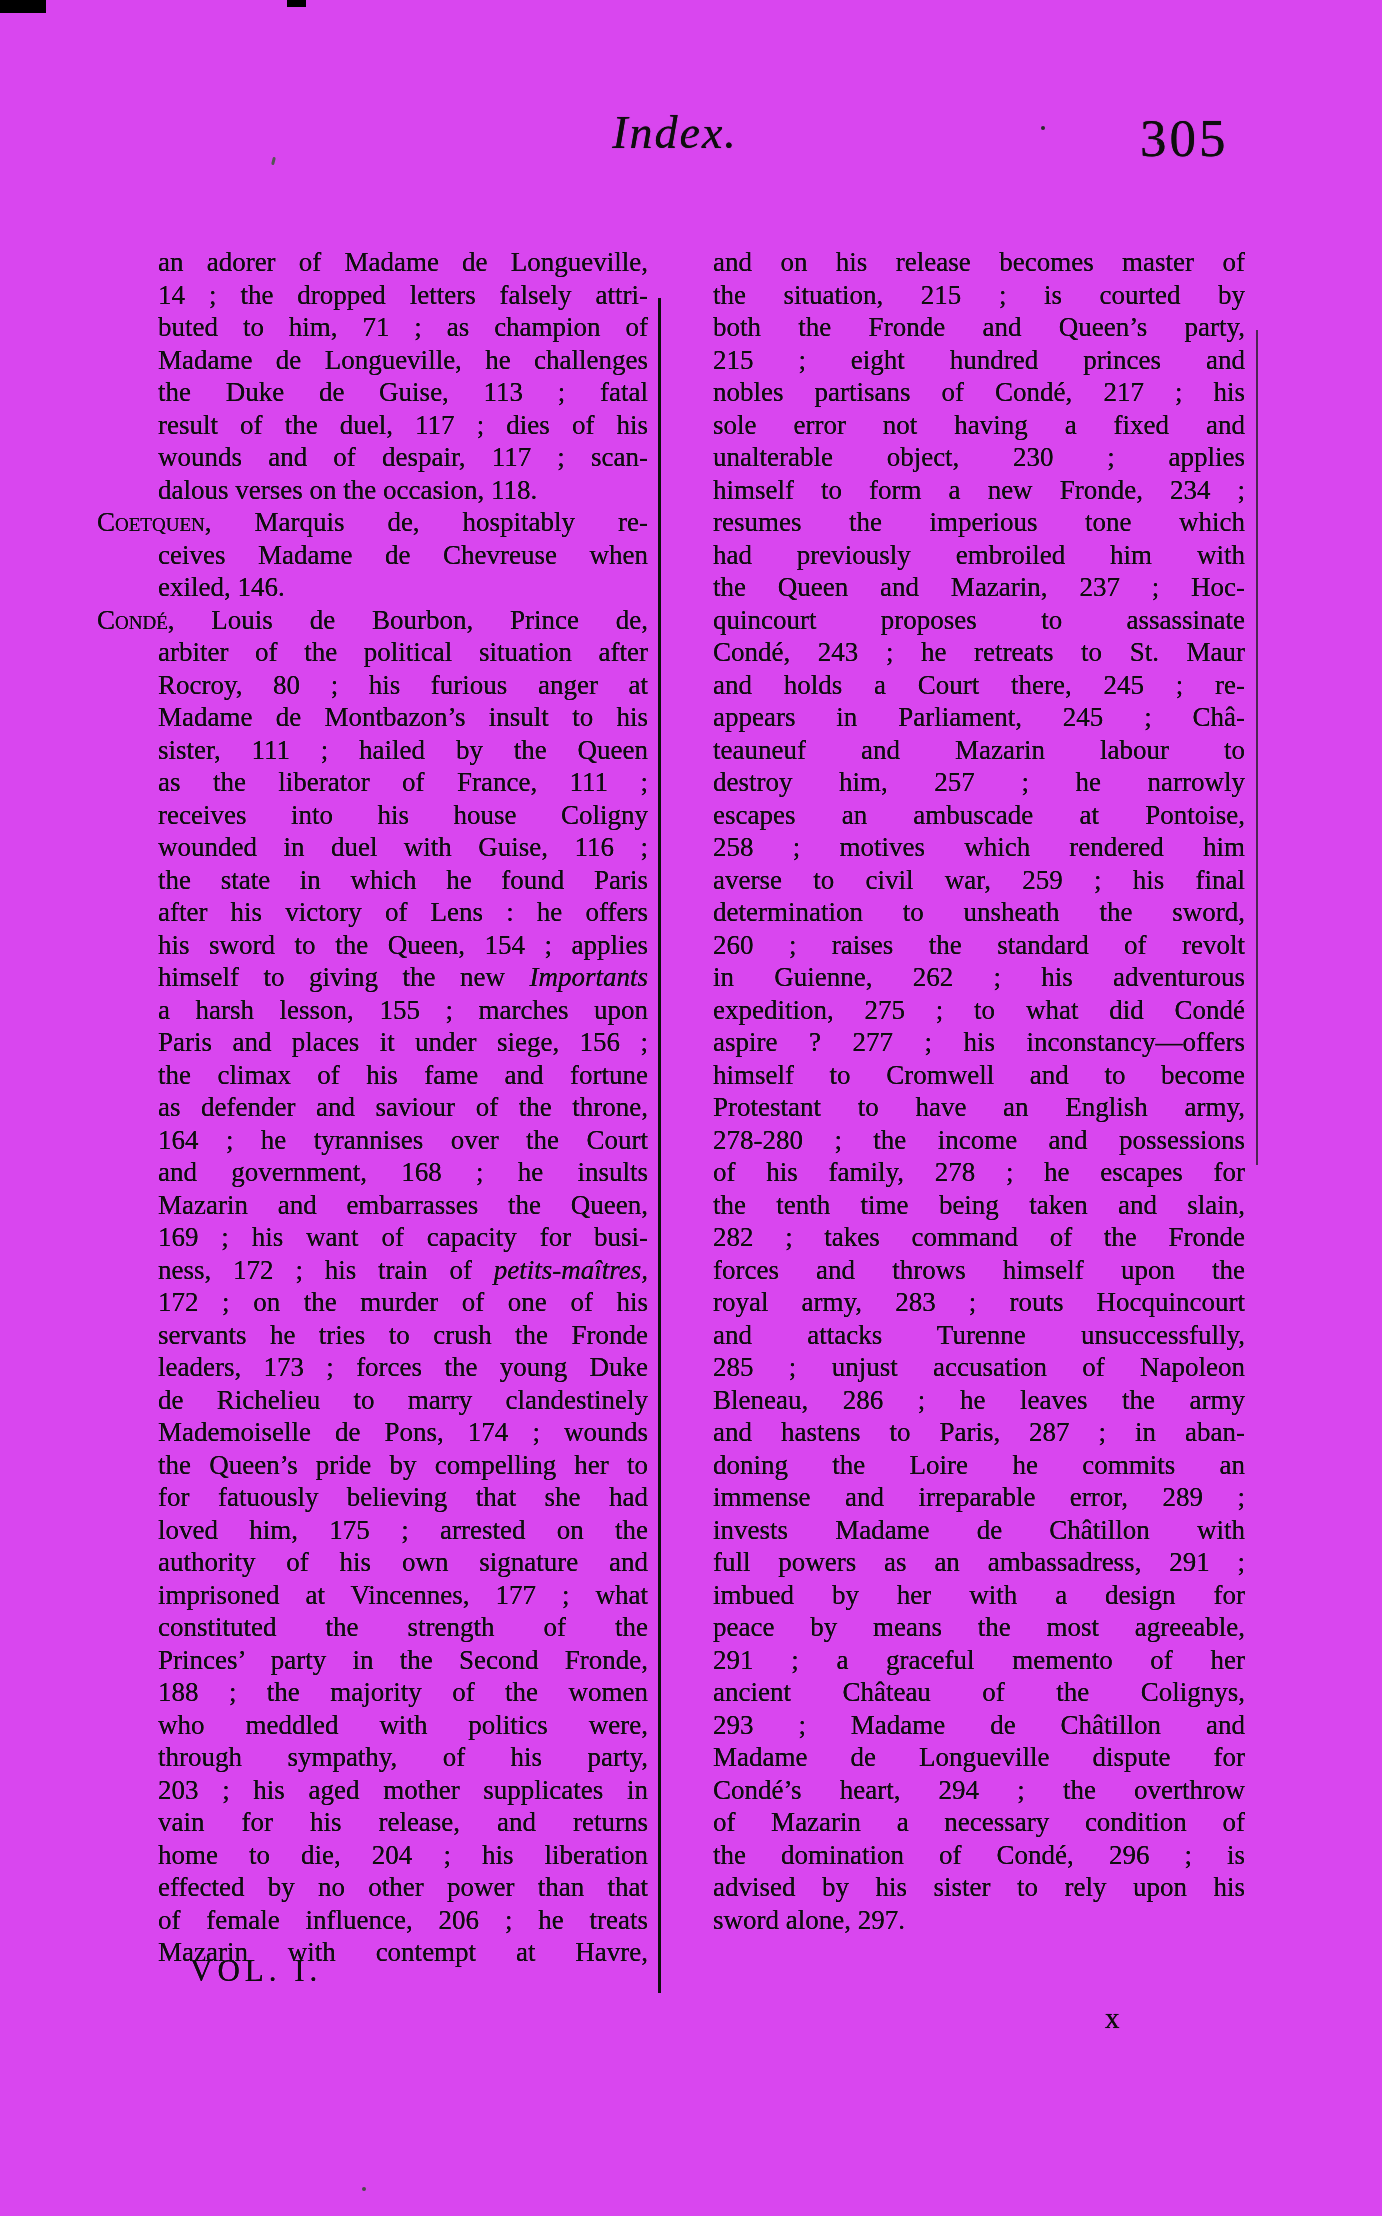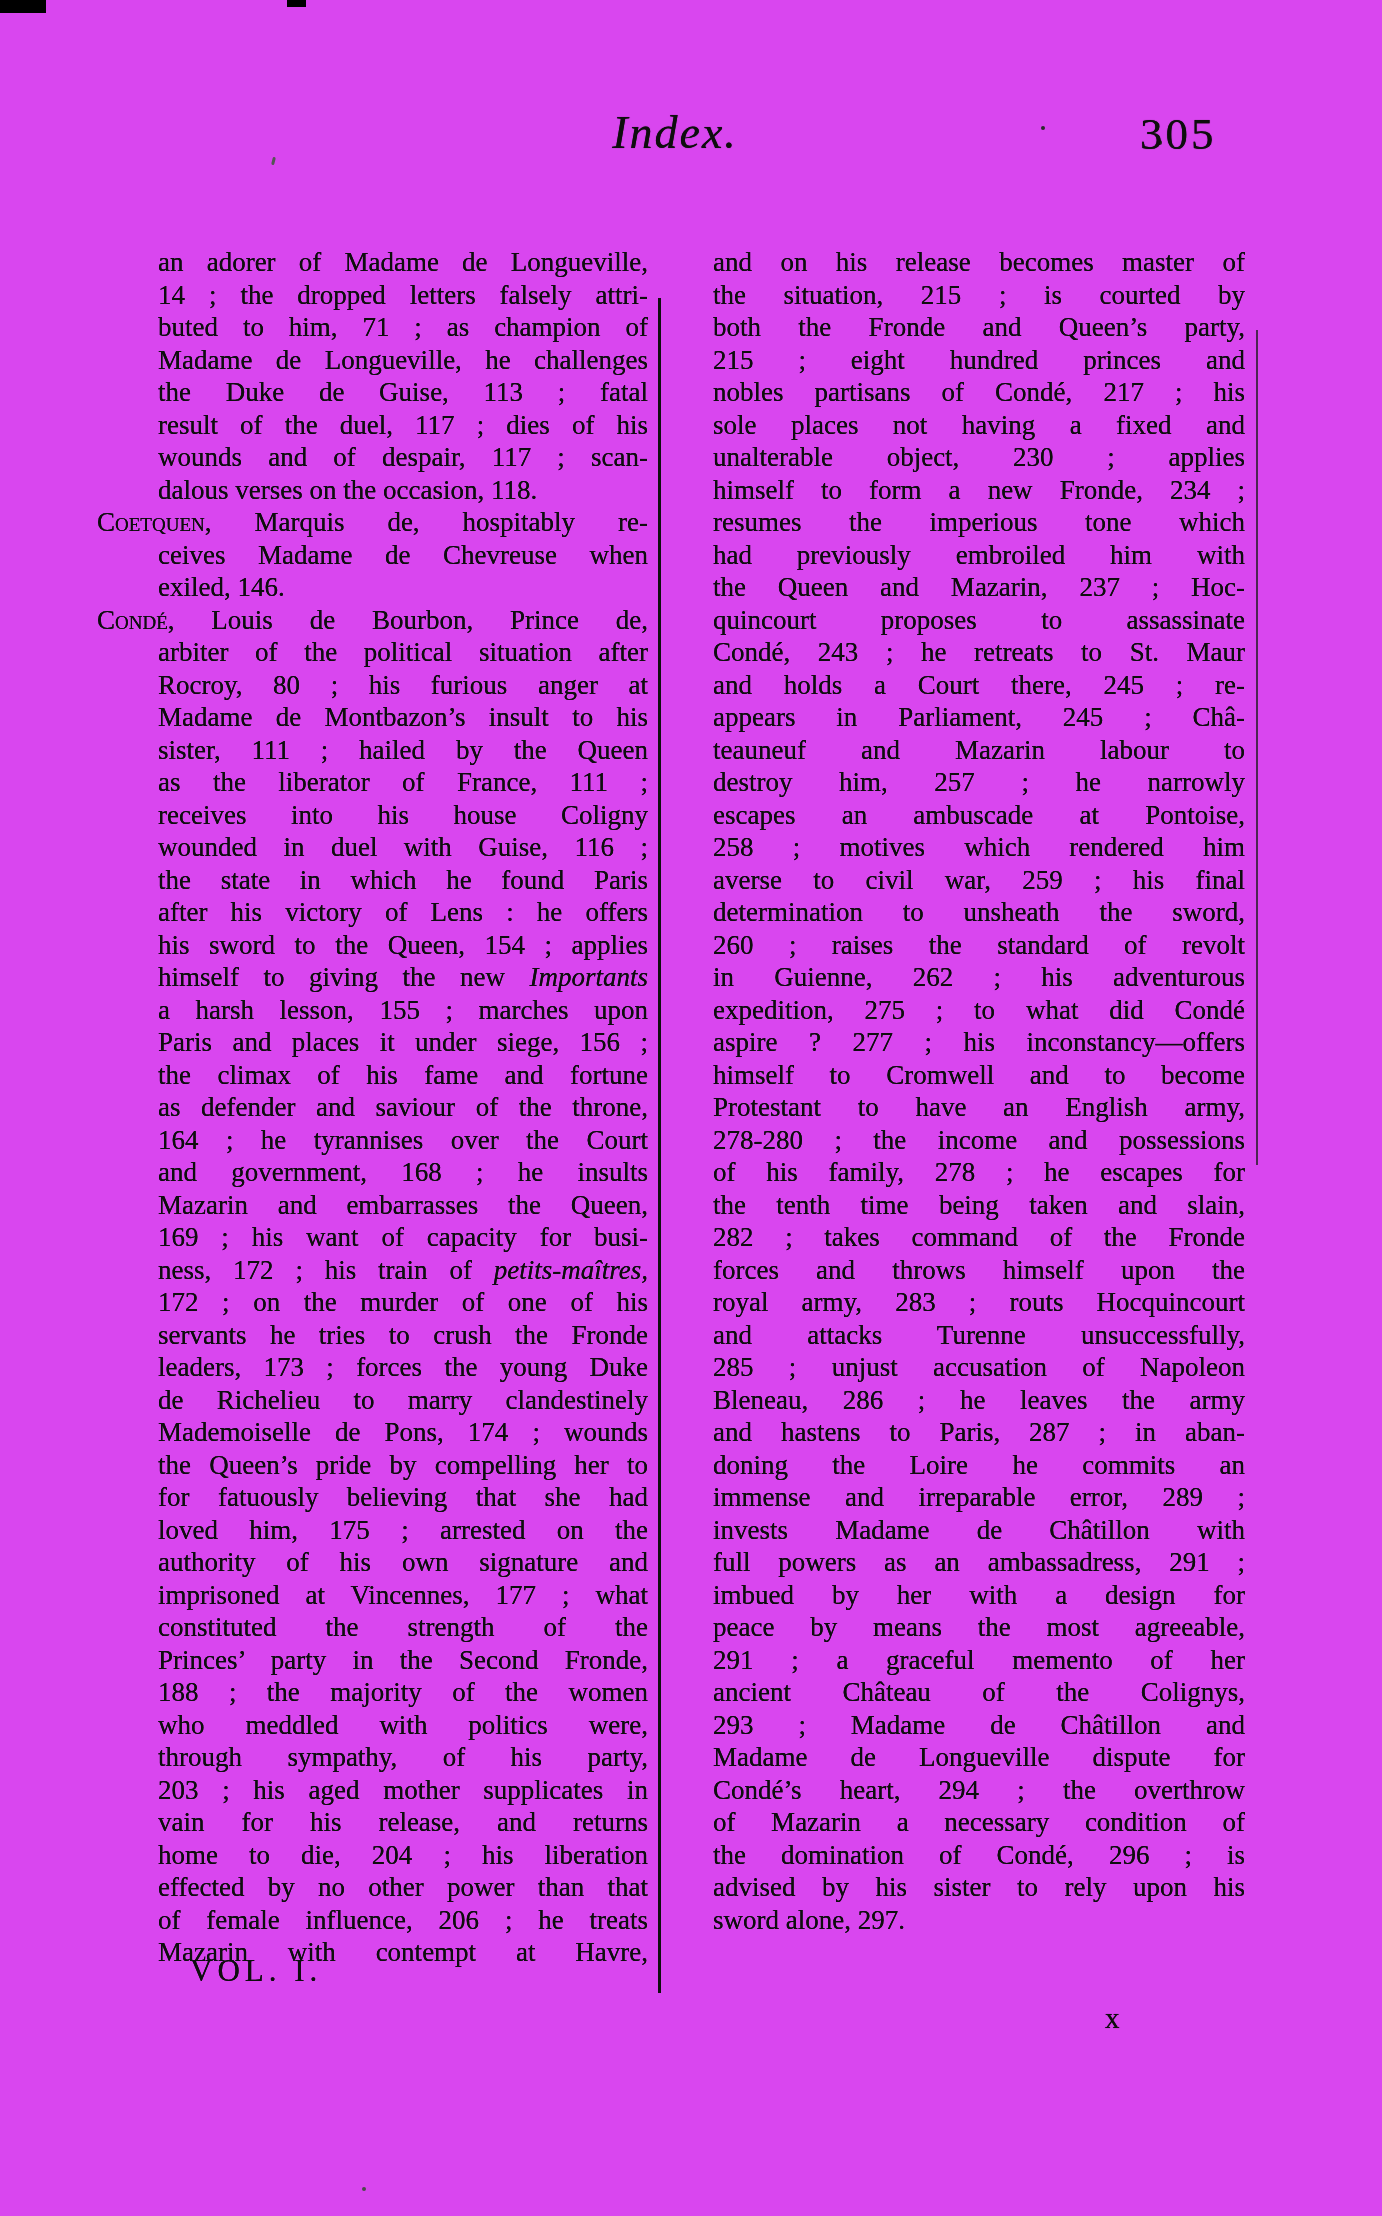--- a/index.html
+++ b/index.html
@@ -15,21 +15,21 @@
   .header-title{
     position:absolute;left:0;top:106px;width:1382px;
     text-align:center;
     font-style:italic;font-size:46px;letter-spacing:2px;
     text-shadow:0 0 .7px currentColor;
   }
   
   .header-title span{position:relative;left:-16px;}
   .page-number{
     position:absolute;left:1140px;top:108px;
-    font-size:45px;letter-spacing:3px;
+    font-size:53px;letter-spacing:3px;
     text-shadow:0 0 .7px currentColor;
   }
   
   .col{
     position:absolute;top:246px;
     font-size:27px;line-height:32.5px;
     text-shadow:0 0 .6px currentColor;
   }
   .col-left{left:97px;width:551px;}
   .col-right{left:713px;width:532px;}
@@ -146,21 +146,21 @@
       <div class="line"><span>of female influence, 206 ; he treats</span></div>
       <div class="line"><span>Mazarin with contempt at Havre,</span></div>
     </div>
   <div class="divider"></div>
   <div class="col col-right" id="col-right">
       <div class="line"><span>and on his release becomes master of</span></div>
       <div class="line"><span>the situation, 215 ; is courted by</span></div>
       <div class="line"><span>both the Fronde and Queen’s party,</span></div>
       <div class="line"><span>215 ; eight hundred princes and</span></div>
       <div class="line"><span>nobles partisans of Condé, 217 ; his</span></div>
-      <div class="line"><span>sole places not having a fixed and</span></div>
+      <div class="line"><span>sole error not having a fixed and</span></div>
       <div class="line"><span>unalterable object, 230 ; applies</span></div>
       <div class="line"><span>himself to form a new Fronde, 234 ;</span></div>
       <div class="line"><span>resumes the imperious tone which</span></div>
       <div class="line"><span>had previously embroiled him with</span></div>
       <div class="line"><span>the Queen and Mazarin, 237 ; Hoc-</span></div>
       <div class="line"><span>quincourt proposes to assassinate</span></div>
       <div class="line"><span>Condé, 243 ; he retreats to St. Maur</span></div>
       <div class="line"><span>and holds a Court there, 245 ; re-</span></div>
       <div class="line"><span>appears in Parliament, 245 ; Châ-</span></div>
       <div class="line"><span>teauneuf and Mazarin labour to</span></div>

